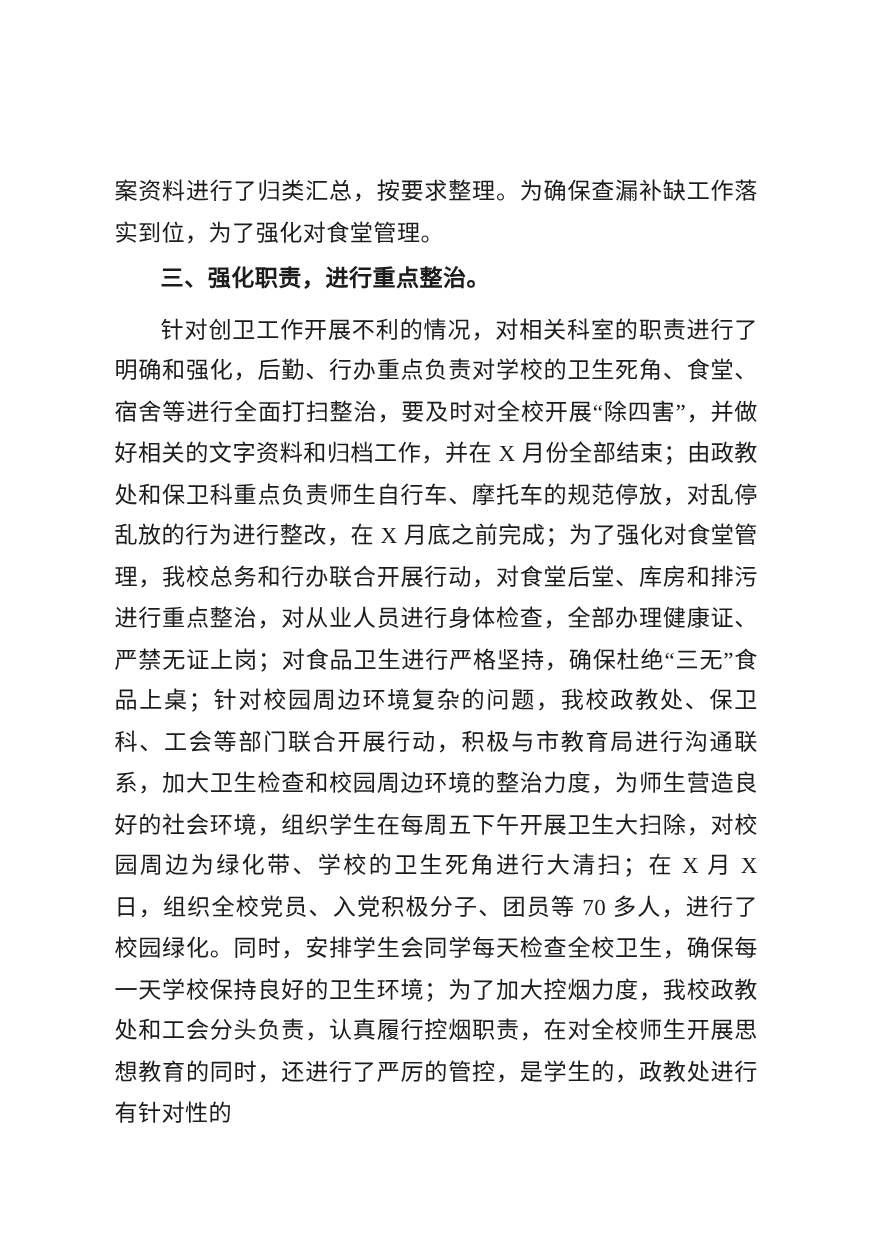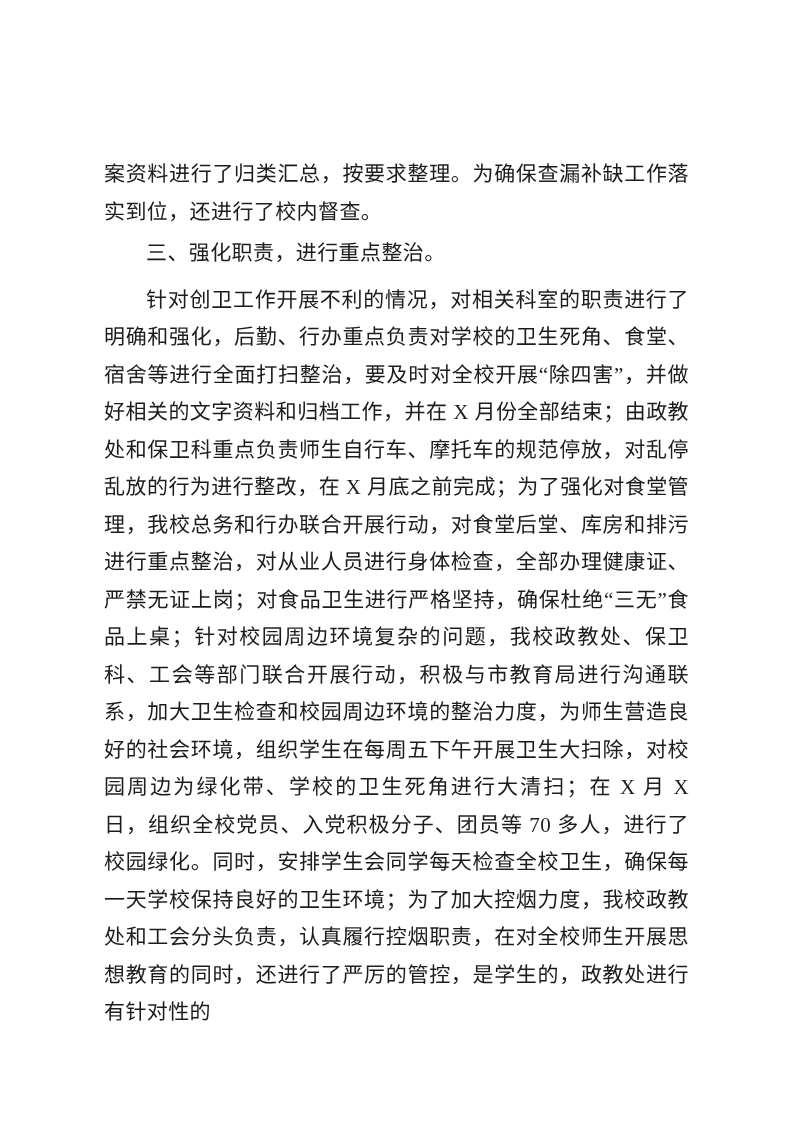--- a/index.html
+++ b/index.html
@@ -28,27 +28,27 @@
     letter-spacing: 0.4px;
     word-break: break-all;
   }
   .para.indent {
     text-indent: 2em;
   }
   .heading {
     margin: 4px 0 9px 0;
     font-size: 21px;
     line-height: 37.5px;
-    font-weight: normal;
+    font-weight: bold;
     text-indent: 2em;
     letter-spacing: 0.4px;
   }
 </style>
 </head>
 <body>
 
 <div class="page">
-  <p class="para">案资料进行了归类汇总，按要求整理。为确保查漏补缺工作落实到位，还进行了校内督查。</p>
+  <p class="para">案资料进行了归类汇总，按要求整理。为确保查漏补缺工作落实到位，为了强化对食堂管理。</p>
 
   <h3 class="heading">三、强化职责，进行重点整治。</h3>
 
   <p class="para indent">针对创卫工作开展不利的情况，对相关科室的职责进行了明确和强化，后勤、行办重点负责对学校的卫生死角、食堂、宿舍等进行全面打扫整治，要及时对全校开展“除四害”，并做好相关的文字资料和归档工作，并在 X 月份全部结束；由政教处和保卫科重点负责师生自行车、摩托车的规范停放，对乱停乱放的行为进行整改，在 X 月底之前完成；为了强化对食堂管理，我校总务和行办联合开展行动，对食堂后堂、库房和排污进行重点整治，对从业人员进行身体检查，全部办理健康证、严禁无证上岗；对食品卫生进行严格坚持，确保杜绝“三无”食品上桌；针对校园周边环境复杂的问题，我校政教处、保卫科、工会等部门联合开展行动，积极与市教育局进行沟通联系，加大卫生检查和校园周边环境的整治力度，为师生营造良好的社会环境，组织学生在每周五下午开展卫生大扫除，对校园周边为绿化带、学校的卫生死角进行大清扫；在 X 月 X 日，组织全校党员、入党积极分子、团员等 70 多人，进行了校园绿化。同时，安排学生会同学每天检查全校卫生，确保每一天学校保持良好的卫生环境；为了加大控烟力度，我校政教处和工会分头负责，认真履行控烟职责，在对全校师生开展思想教育的同时，还进行了严厉的管控，是学生的，政教处进行有针对性的</p>
 </div>
 
 </body></html>

